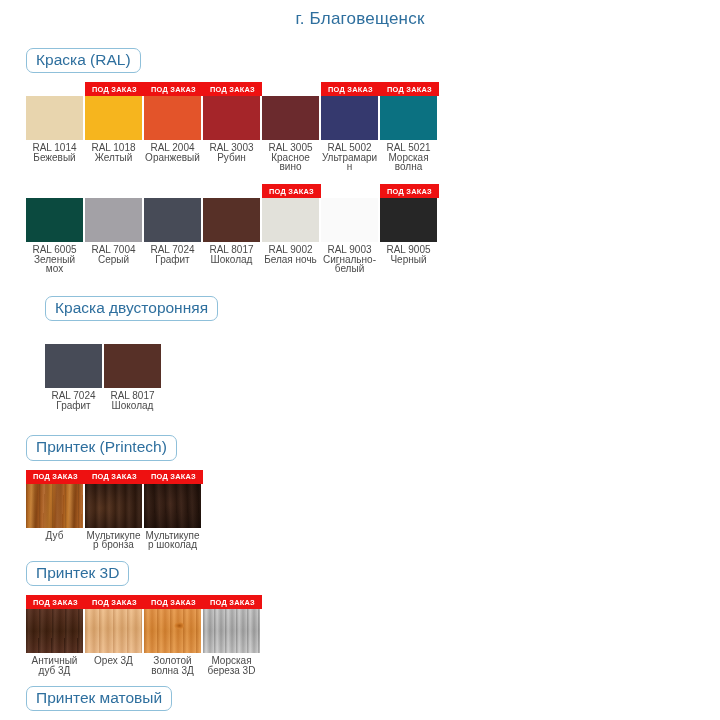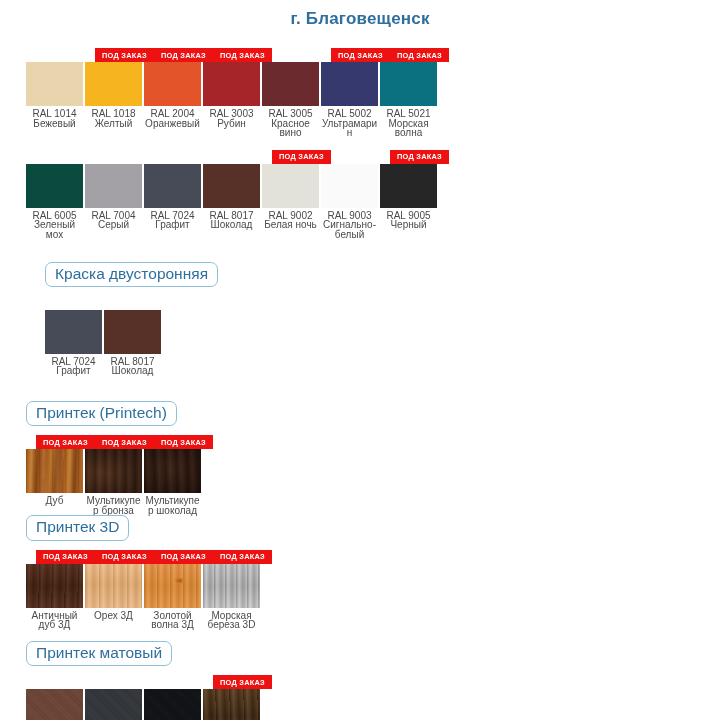--- a/index.html
+++ b/index.html
@@ -14,21 +14,21 @@
     overflow: hidden;
     position: relative;
   }
 
   .page-title {
     text-align: center;
     color: #2e6f9e;
     font-size: 17px;
     letter-spacing: 0.2px;
     padding-top: 9px;
-    font-weight: 700;
+    font-weight: 400;
   }
 
   .section {
     position: relative;
   }
 
   .section-header {
     display: inline-block;
     margin-left: 26px;
     border: 1px solid #8fc0da;
@@ -50,21 +50,21 @@
   .swatch-cell {
     width: 59px;
     flex: 0 0 59px;
     position: relative;
     box-sizing: border-box;
   }
 
   .badge {
     position: absolute;
     top: 0;
-    left: 10px;
+    left: 0;
     width: 59px;
     height: 14px;
     background: #ee1111;
     color: #ffffff;
     font-size: 7.4px;
     font-weight: bold;
     letter-spacing: 0.25px;
     display: flex;
     align-items: center;
     justify-content: center;
@@ -162,32 +162,32 @@
       #111215;
   }
 
   .sec-ral        { margin-top: 19px; }
   .sec-ral-row1   { margin-top: 9px; }
   .sec-ral-row2   { margin-top: 12px; }
   .sec-dbl        { margin-top: 22px; padding-left: 19px; }
   .sec-dbl-row    { margin-top: 9px; }
   .sec-pt         { margin-top: 25px; }
   .sec-pt-row     { margin-top: 9px; }
-  .sec-pt3d       { }
+  .sec-pt3d       { margin-top: 11px; }
   .sec-pt3d-row   { margin-top: 9px; }
   .sec-ptm        { margin-top: 11px; }
   .sec-ptm-row    { margin-top: 9px; }
 </style>
 </head>
 <body>
 
 <div class="page-title">г. Благовещенск</div>
 
 <div id="sections-root">
-    <div class="section sec-ral"><div class="swatch-row sec-ral-row1">
+    <div class="section sec-ral"><div class="section-header">Краска (RAL)</div><div class="swatch-row sec-ral-row1">
         <div class="swatch-cell">
           <div class="badge empty"></div>
           <div class="chip-wrap">
             <div class="chip" style="background: rgb(232, 213, 174);"></div>
             <div class="caption">
               <div>RAL 1014</div>
               <div>Бежевый</div>
             </div>
           </div>
         </div>

